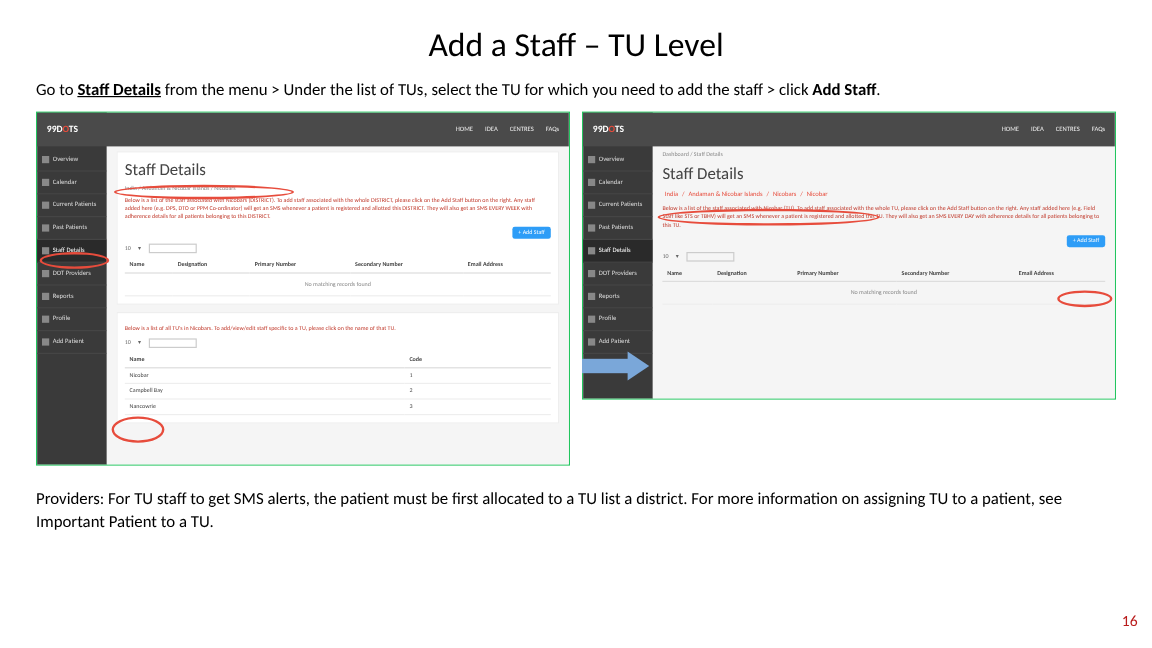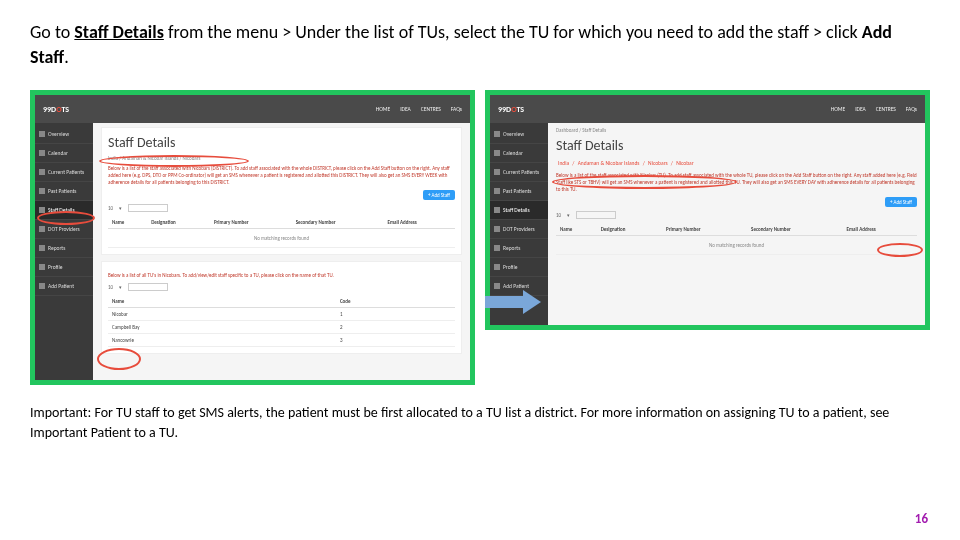--- a/index.html
+++ b/index.html
@@ -1,23 +1,23 @@
 <!DOCTYPE html>
 <html><head>
 <meta charset="utf-8">
 <style>
   * { box-sizing: border-box; margin: 0; padding: 0; }
   body { width: 960px; height: 540px; background: #fff; font-family: Calibri, Arial, sans-serif; position: relative; overflow: hidden; }
   .slide { padding: 20px 30px 10px 30px; }
   .title { font-size: 28px; text-align: center; margin-bottom: 10px; font-weight: 400; }
-  .instr { font-size: 18px; line-height: 1.4; margin-bottom: 20px; }
+  .instr { font-size: 14px; line-height: 1.4; margin-bottom: 8px; }
   .instr .u { text-decoration: underline; font-weight: bold; }
   .instr .b { font-weight: bold; }
   .shots { display: flex; gap: 10px; position: relative; margin-top: 4px; }
-  .shot { border: 5px solid #22c55e; background: #fff; flex: 1; display: flex; font-size: 5px; position: relative; }
+  .shot { border: 1px solid #22c55e; background: #fff; flex: 1; display: flex; font-size: 5px; position: relative; }
   .shot-a { height: 295px; }
   .shot-b { height: 240px; margin-top: 0; }
   .topbar { position: absolute; top: 0; left: 0; right: 0; height: 28px; background: #4a4a4a; color: #eee; display: flex; align-items: center; padding: 0 8px; font-size: 6px; }
   .logo { font-weight: bold; font-size: 8px; }
   .logo .nn { color: #fff; }
   .logo .dot { color: #e74c3c; }
   .topnav { margin-left: auto; display: flex; gap: 10px; font-size: 5.5px; }
   .logged { position: absolute; top: 1px; right: 8px; font-size: 4.5px; color: #ccc; }
   .sidebar { width: 58px; background: #3a3a3a; padding-top: 30px; display: flex; flex-direction: column; }
   .side-item { color: #ddd; font-size: 5.5px; padding: 6px 4px; display: flex; align-items: center; gap: 3px; border-bottom: 1px solid #454545; }
@@ -33,30 +33,31 @@
   .addbtn { margin-left: auto; background: #2e9df7; color: #fff; padding: 2px 5px; border-radius: 2px; font-size: 5px; }
   .tbl { width: 100%; border-collapse: collapse; font-size: 5px; color: #444; }
   .tbl th { text-align: left; padding: 3px 4px; font-weight: 600; border-bottom: 1px solid #ddd; }
   .tbl td { padding: 3px 4px; border-bottom: 1px solid #eee; }
   .tbl .norec { text-align: center; color: #888; padding: 6px; }
   .circ { position: absolute; border: 2px solid #e74c3c; border-radius: 50%; pointer-events: none; }
   .arrow { position: absolute; left: 455px; top: 200px; width: 60px; height: 24px; }
   .arrow-body { position: absolute; top: 6px; left: 0; width: 40px; height: 12px; background: #7aa7d9; }
   .arrow-head { position: absolute; top: 0; left: 38px; width: 0; height: 0; border-top: 12px solid transparent; border-bottom: 12px solid transparent; border-left: 18px solid #7aa7d9; }
   .note { font-size: 14px; line-height: 1.4; margin-top: 18px; }
-  .pagenum { position: absolute; bottom: 14px; right: 32px; font-size: 13px; color: #a21caf; font-weight: bold; }
+  .pagenum { position: absolute; bottom: 14px; right: 12px; font-size: 13px; color: #b91c1c; }
   .crumb-b { color: #e74c3c; font-size: 5.5px; margin: 6px 0; }
   .crumb-b span { padding: 0 2px; }
   .main-b .page-h2 { font-size: 14px; color: #444; font-weight: 300; margin: 4px 0 2px 0; }
   .dash-line { font-size: 5px; color: #888; margin-bottom: 4px; }
 </style>
 </head>
 <body>
 
 <div class="slide">
+  <h1 class="title">Add a Staff – TU Level</h1>
 
   <p class="instr">
     <span>Go to </span><span class="u b">Staff Details</span><span> from the menu &gt; Under the list of TUs, select the TU for which you need to add the staff &gt; click </span><span class="b">Add Staff</span><span>.</span>
   </p>
 
   <div class="shots">
 
     <div class="shot shot-a">
       <span class="logged">Logged in as "localadmin"</span>
       <div class="topbar">
@@ -252,17 +253,17 @@
       <div class="circ" style="right:2px; top:148px; width:46px; height:14px;"></div>
     </div>
 
     <div class="arrow">
       <div class="arrow-body"></div>
         <div class="arrow-head"></div>
     </div>
   </div>
 
   <p class="note">
-    <span class="b u">Important:</span><span> For TU staff to get SMS alerts, the patient must be first allocated to a TU list a district. For more information on assigning TU to a patient, see </span><span class="u">Important Patient to a TU</span><span>.</span>
+    <span class="b u">Providers:</span><span> For TU staff to get SMS alerts, the patient must be first allocated to a TU list a district. For more information on assigning TU to a patient, see </span><span class="u">Important Patient to a TU</span><span>.</span>
   </p>
 </div>
 
 <div class="pagenum">16</div>
 
 </body></html>

